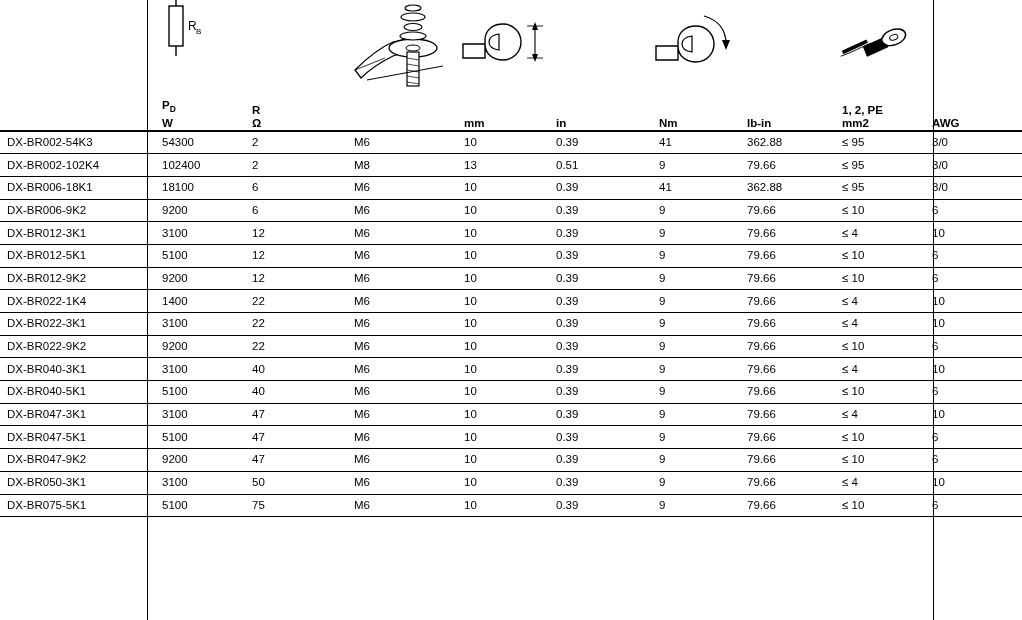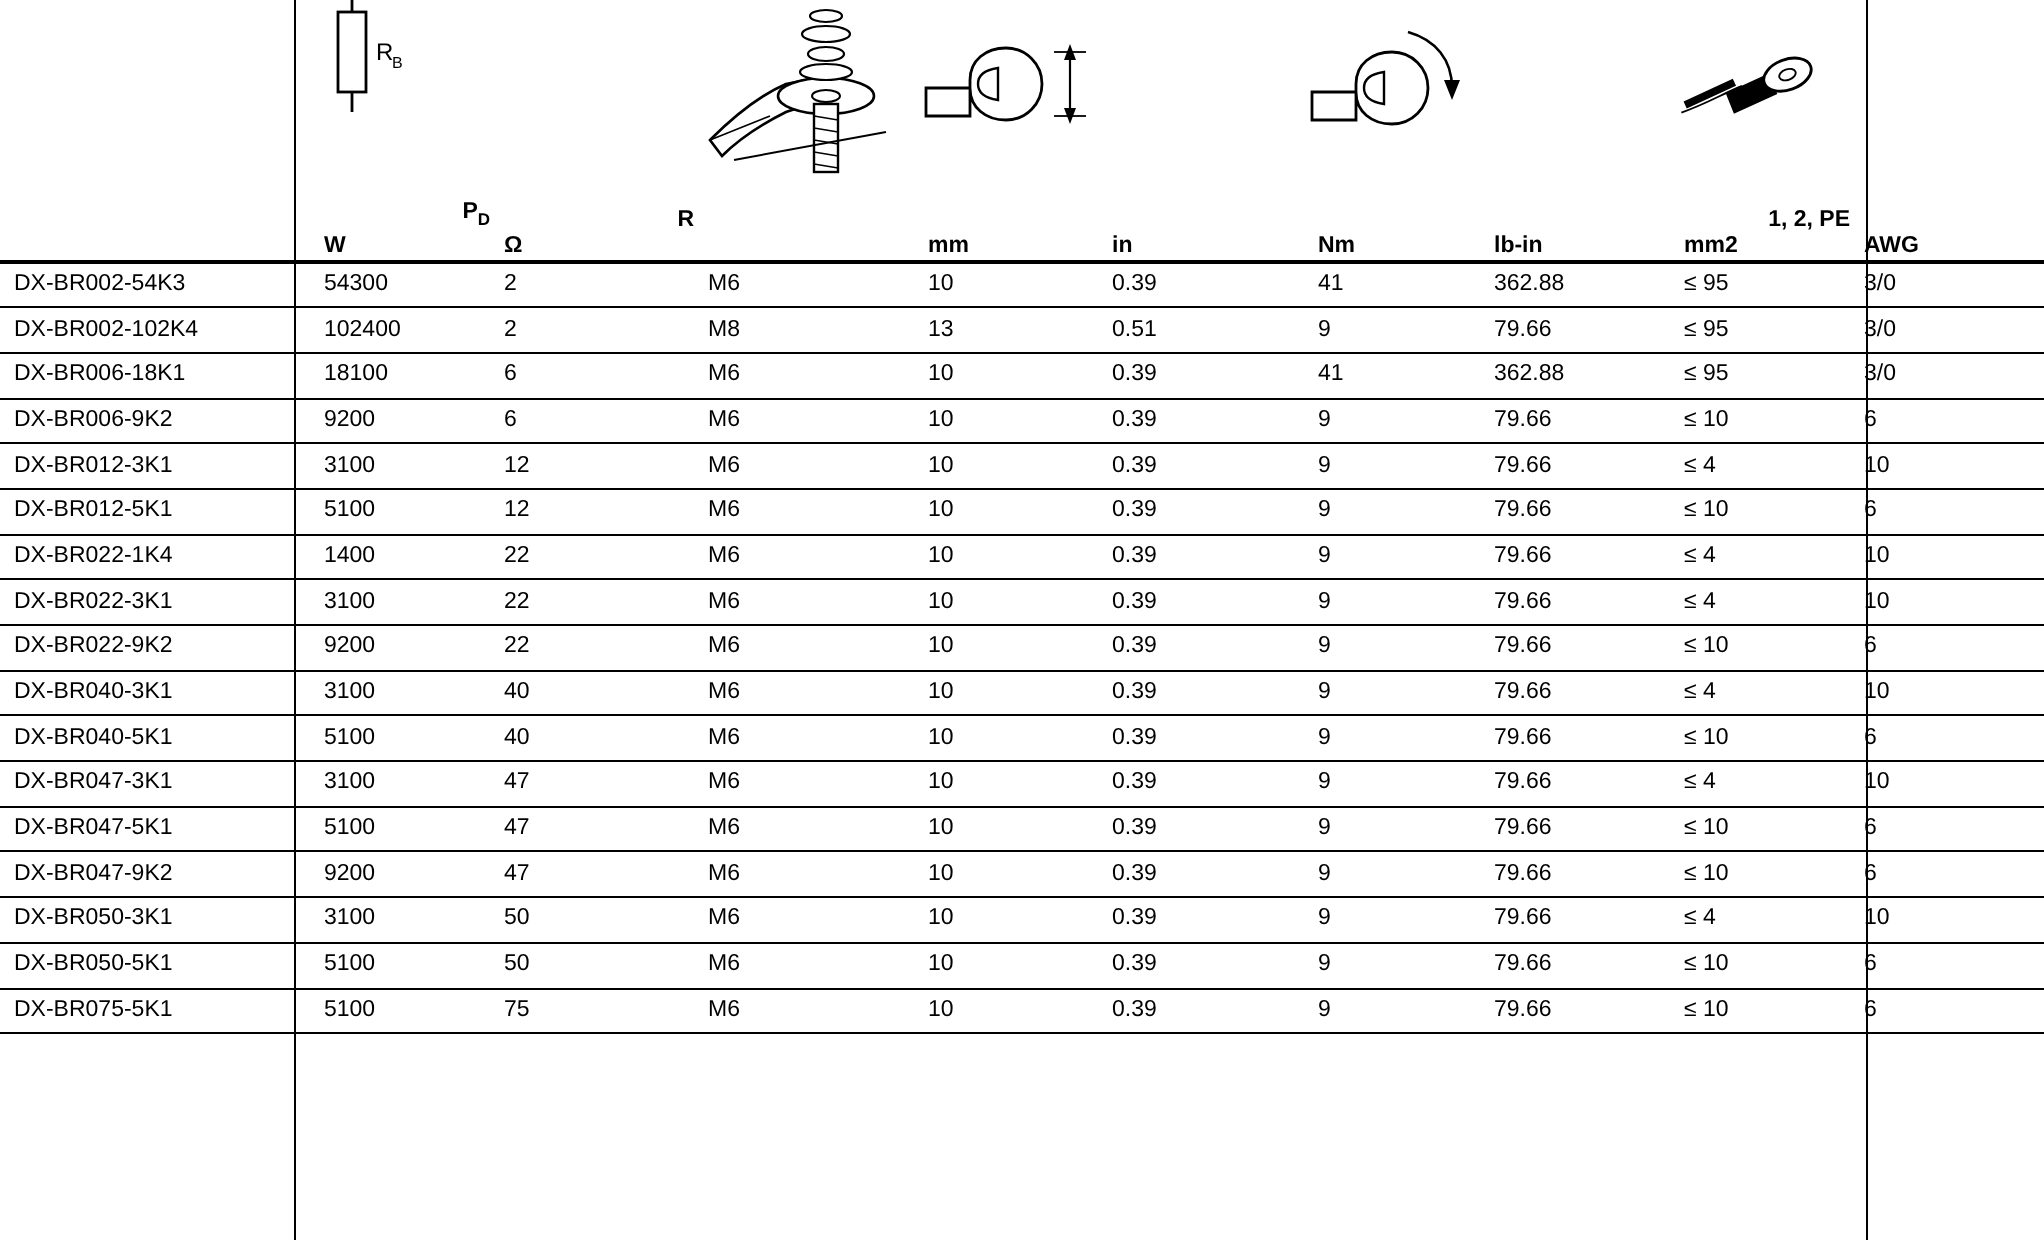--- a/index.html
+++ b/index.html
@@ -48,21 +48,20 @@
     height: 130px;
     vertical-align: bottom;
     position: relative;
     padding-bottom: 6px;
   }
   .hdr-label {
     font-size: 11.5px;
     font-weight: bold;
     line-height: 13px;
     padding-left: 7px;
-    text-align: right;
   }
   .hdr-label .sub {
     font-size: 8.5px;
     vertical-align: sub;
     font-weight: bold;
   }
   .hdr-unit {
     font-size: 11.5px;
     font-weight: bold;
     line-height: 13px;
@@ -299,20 +298,32 @@
           <td>12</td>
           <td>M6</td>
           <td>10</td>
           <td>0.39</td>
           <td>9</td>
           <td>79.66</td>
           <td>≤ 10</td>
           <td>6</td>
         </tr>
         <tr>
+          <td>DX-BR012-9K2</td>
+          <td>9200</td>
+          <td>12</td>
+          <td>M6</td>
+          <td>10</td>
+          <td>0.39</td>
+          <td>9</td>
+          <td>79.66</td>
+          <td>≤ 10</td>
+          <td>6</td>
+        </tr>
+        <tr>
           <td>DX-BR022-1K4</td>
           <td>1400</td>
           <td>22</td>
           <td>M6</td>
           <td>10</td>
           <td>0.39</td>
           <td>9</td>
           <td>79.66</td>
           <td>≤ 4</td>
           <td>10</td>
@@ -407,32 +418,20 @@
           <td>50</td>
           <td>M6</td>
           <td>10</td>
           <td>0.39</td>
           <td>9</td>
           <td>79.66</td>
           <td>≤ 4</td>
           <td>10</td>
         </tr>
         <tr>
-          <td>DX-BR050-5K1</td>
-          <td>5100</td>
-          <td>50</td>
-          <td>M6</td>
-          <td>10</td>
-          <td>0.39</td>
-          <td>9</td>
-          <td>79.66</td>
-          <td>≤ 10</td>
-          <td>6</td>
-        </tr>
-        <tr>
           <td>DX-BR075-5K1</td>
           <td>5100</td>
           <td>75</td>
           <td>M6</td>
           <td>10</td>
           <td>0.39</td>
           <td>9</td>
           <td>79.66</td>
           <td>≤ 10</td>
           <td>6</td>

